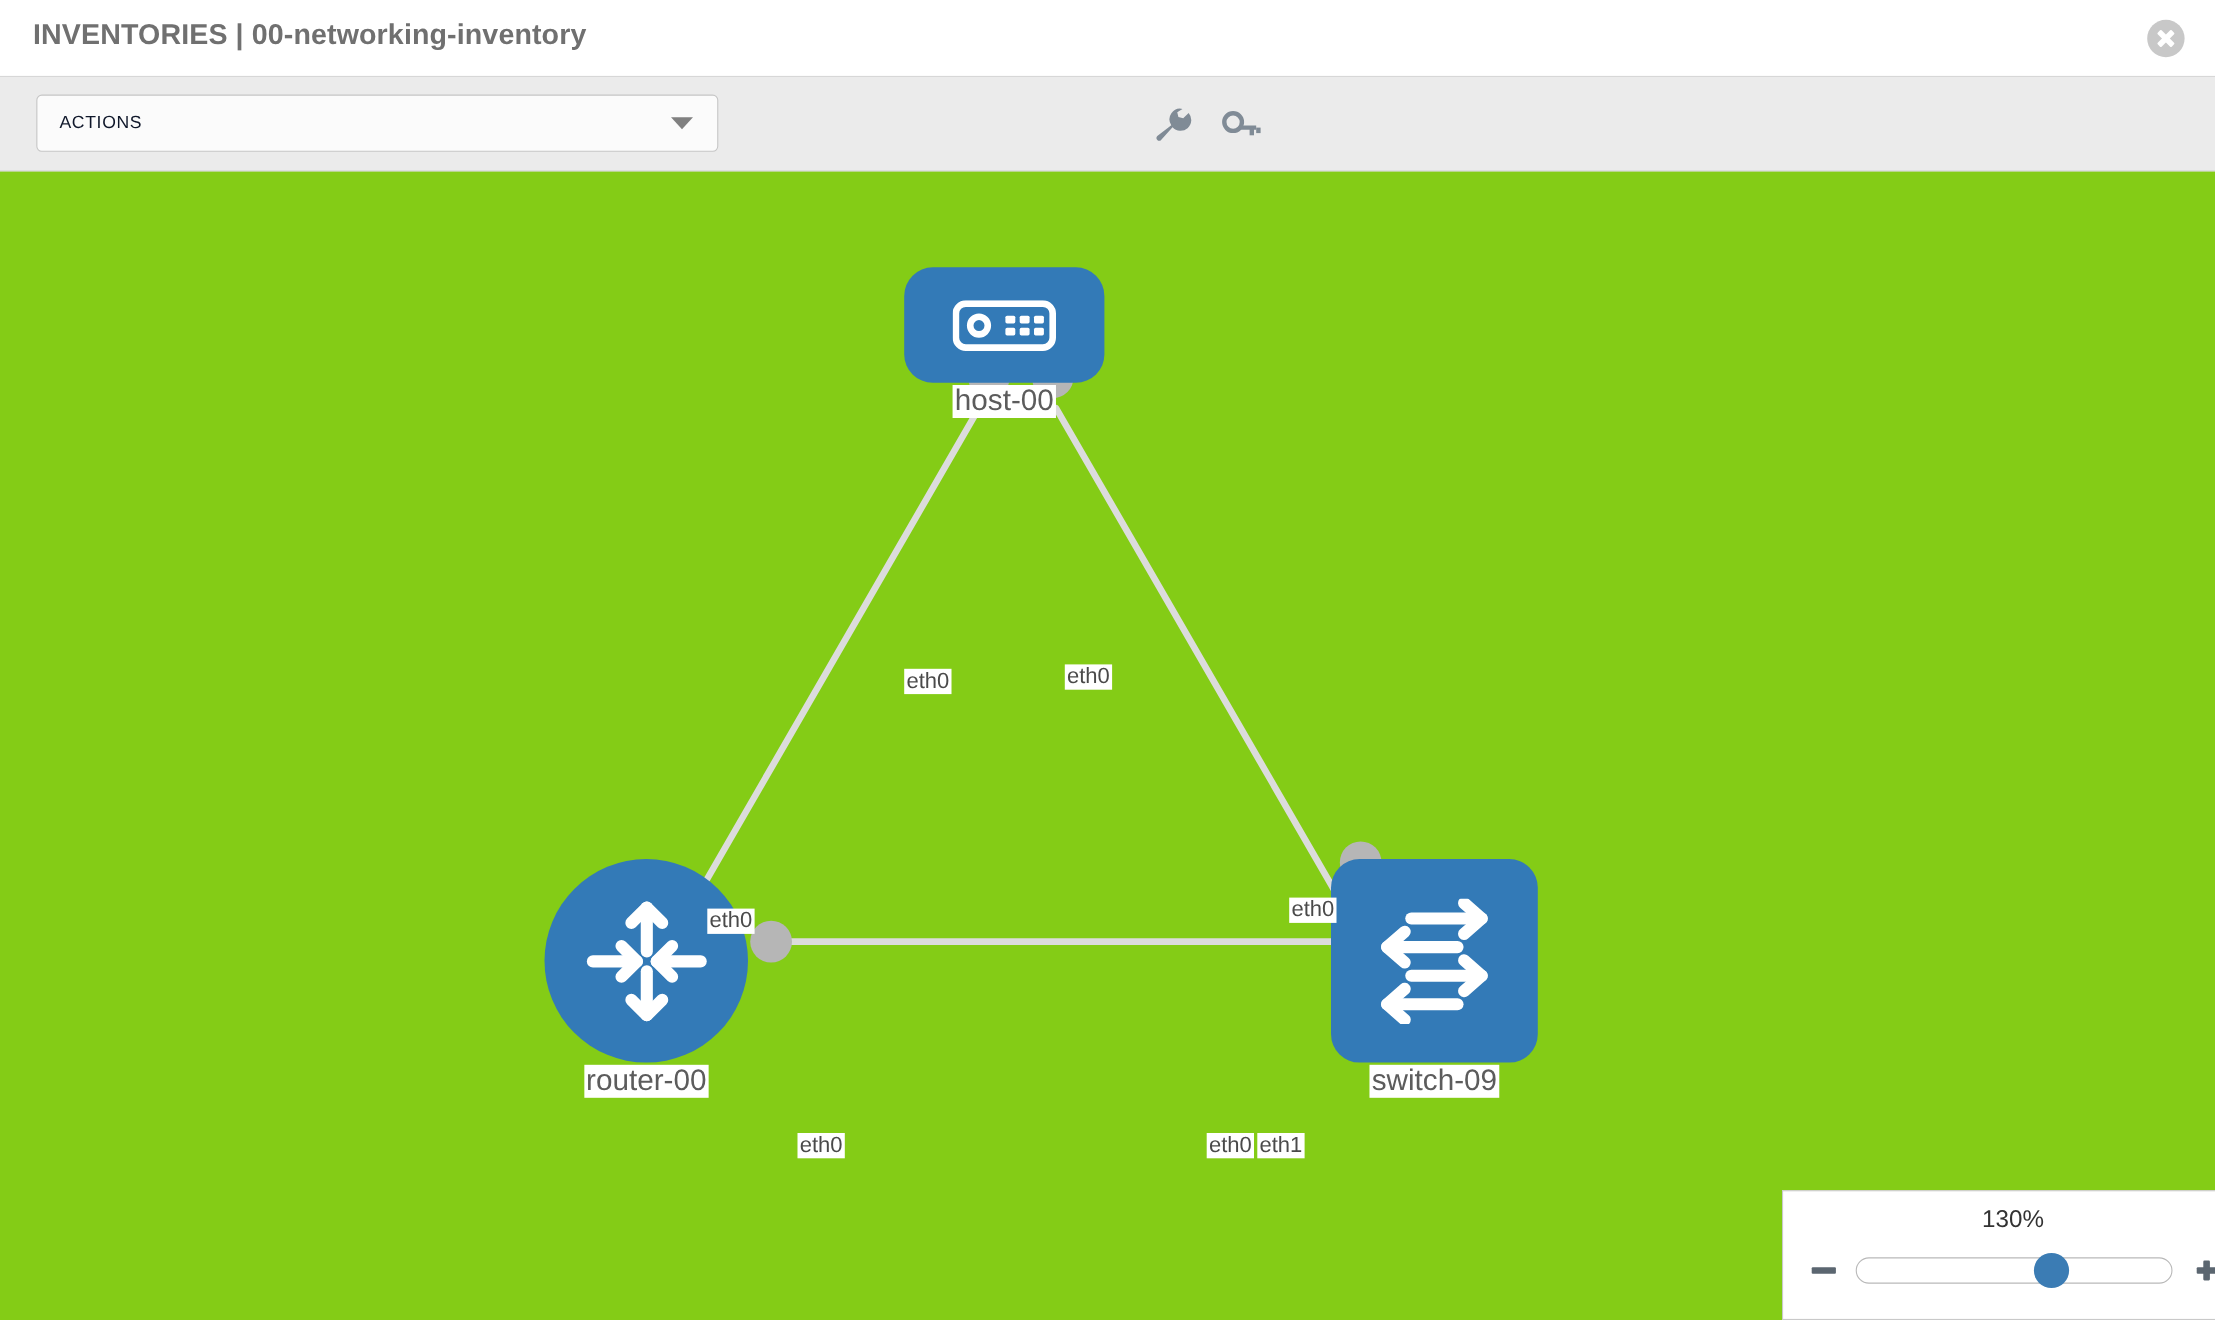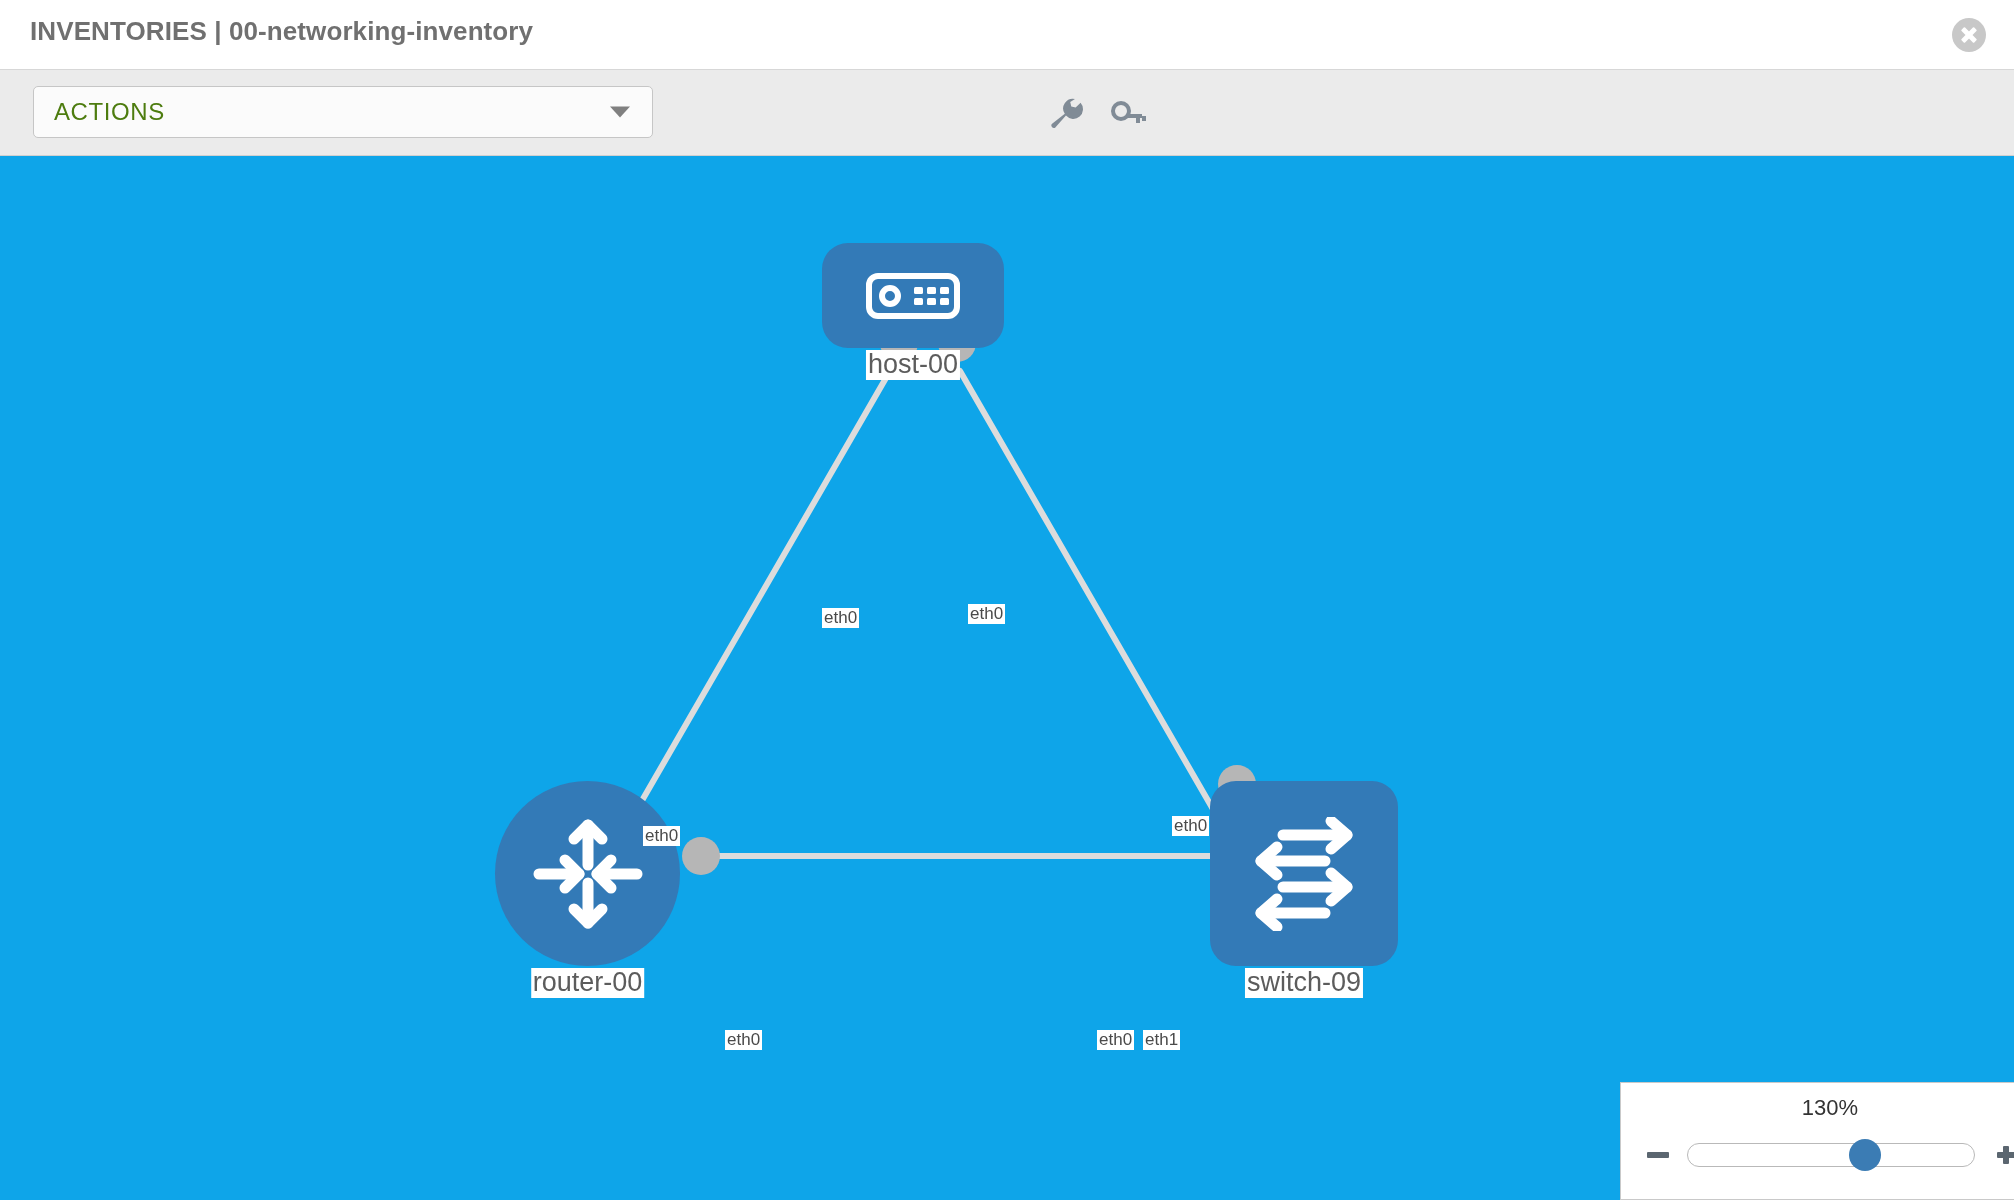--- a/index.html
+++ b/index.html
@@ -80,22 +80,22 @@
     border: 1px solid #c6c6c6;
     border-radius: 5px;
     box-sizing: border-box;
     cursor: pointer;
   }
   .select-box .sel-label {
     position: absolute;
     left: 20px;
     top: 50%;
     transform: translateY(-50%);
-    font-size: 24px;
-    color: #4d7c0f;
+    font-size: 16px;
+    color: #0f172a;
     letter-spacing: 0.6px;
     white-space: nowrap;
     pointer-events: none;
   }
   .caret {
     position: absolute;
     right: 22px;
     top: 50%;
     transform: translateY(-50%);
     width: 0; height: 0;
@@ -141,21 +141,21 @@
   #wrench-icon { left: 1046px; }
   #key-icon    { left: 1108px; }
   .tool-icon svg { display: block; }
 
   
   .canvas {
     position: absolute;
     left: 0; top: 156px;
     width: 2014px;
     height: 1044px;
-    background: #0ea5e9;
+    background: #84cc16;
     overflow: hidden;
   }
   .canvas > svg#graph-edges {
     position: absolute;
     left: 0; top: 0;
   }
 
   
   .node {
     position: absolute;
@@ -188,21 +188,21 @@
     height: 38px;
     border-radius: 50%;
     background: #b6b6b6;
   }
 
   
   .port-label {
     position: absolute;
     background: #ffffff;
     color: #4a4a4a;
-    font-size: 17px;
+    font-size: 20px;
     line-height: 1.15;
     padding: 0 2px;
     white-space: nowrap;
   }
 
   
   .zoom-panel {
     position: absolute;
     left: 1620px;
     top: 1082px;

